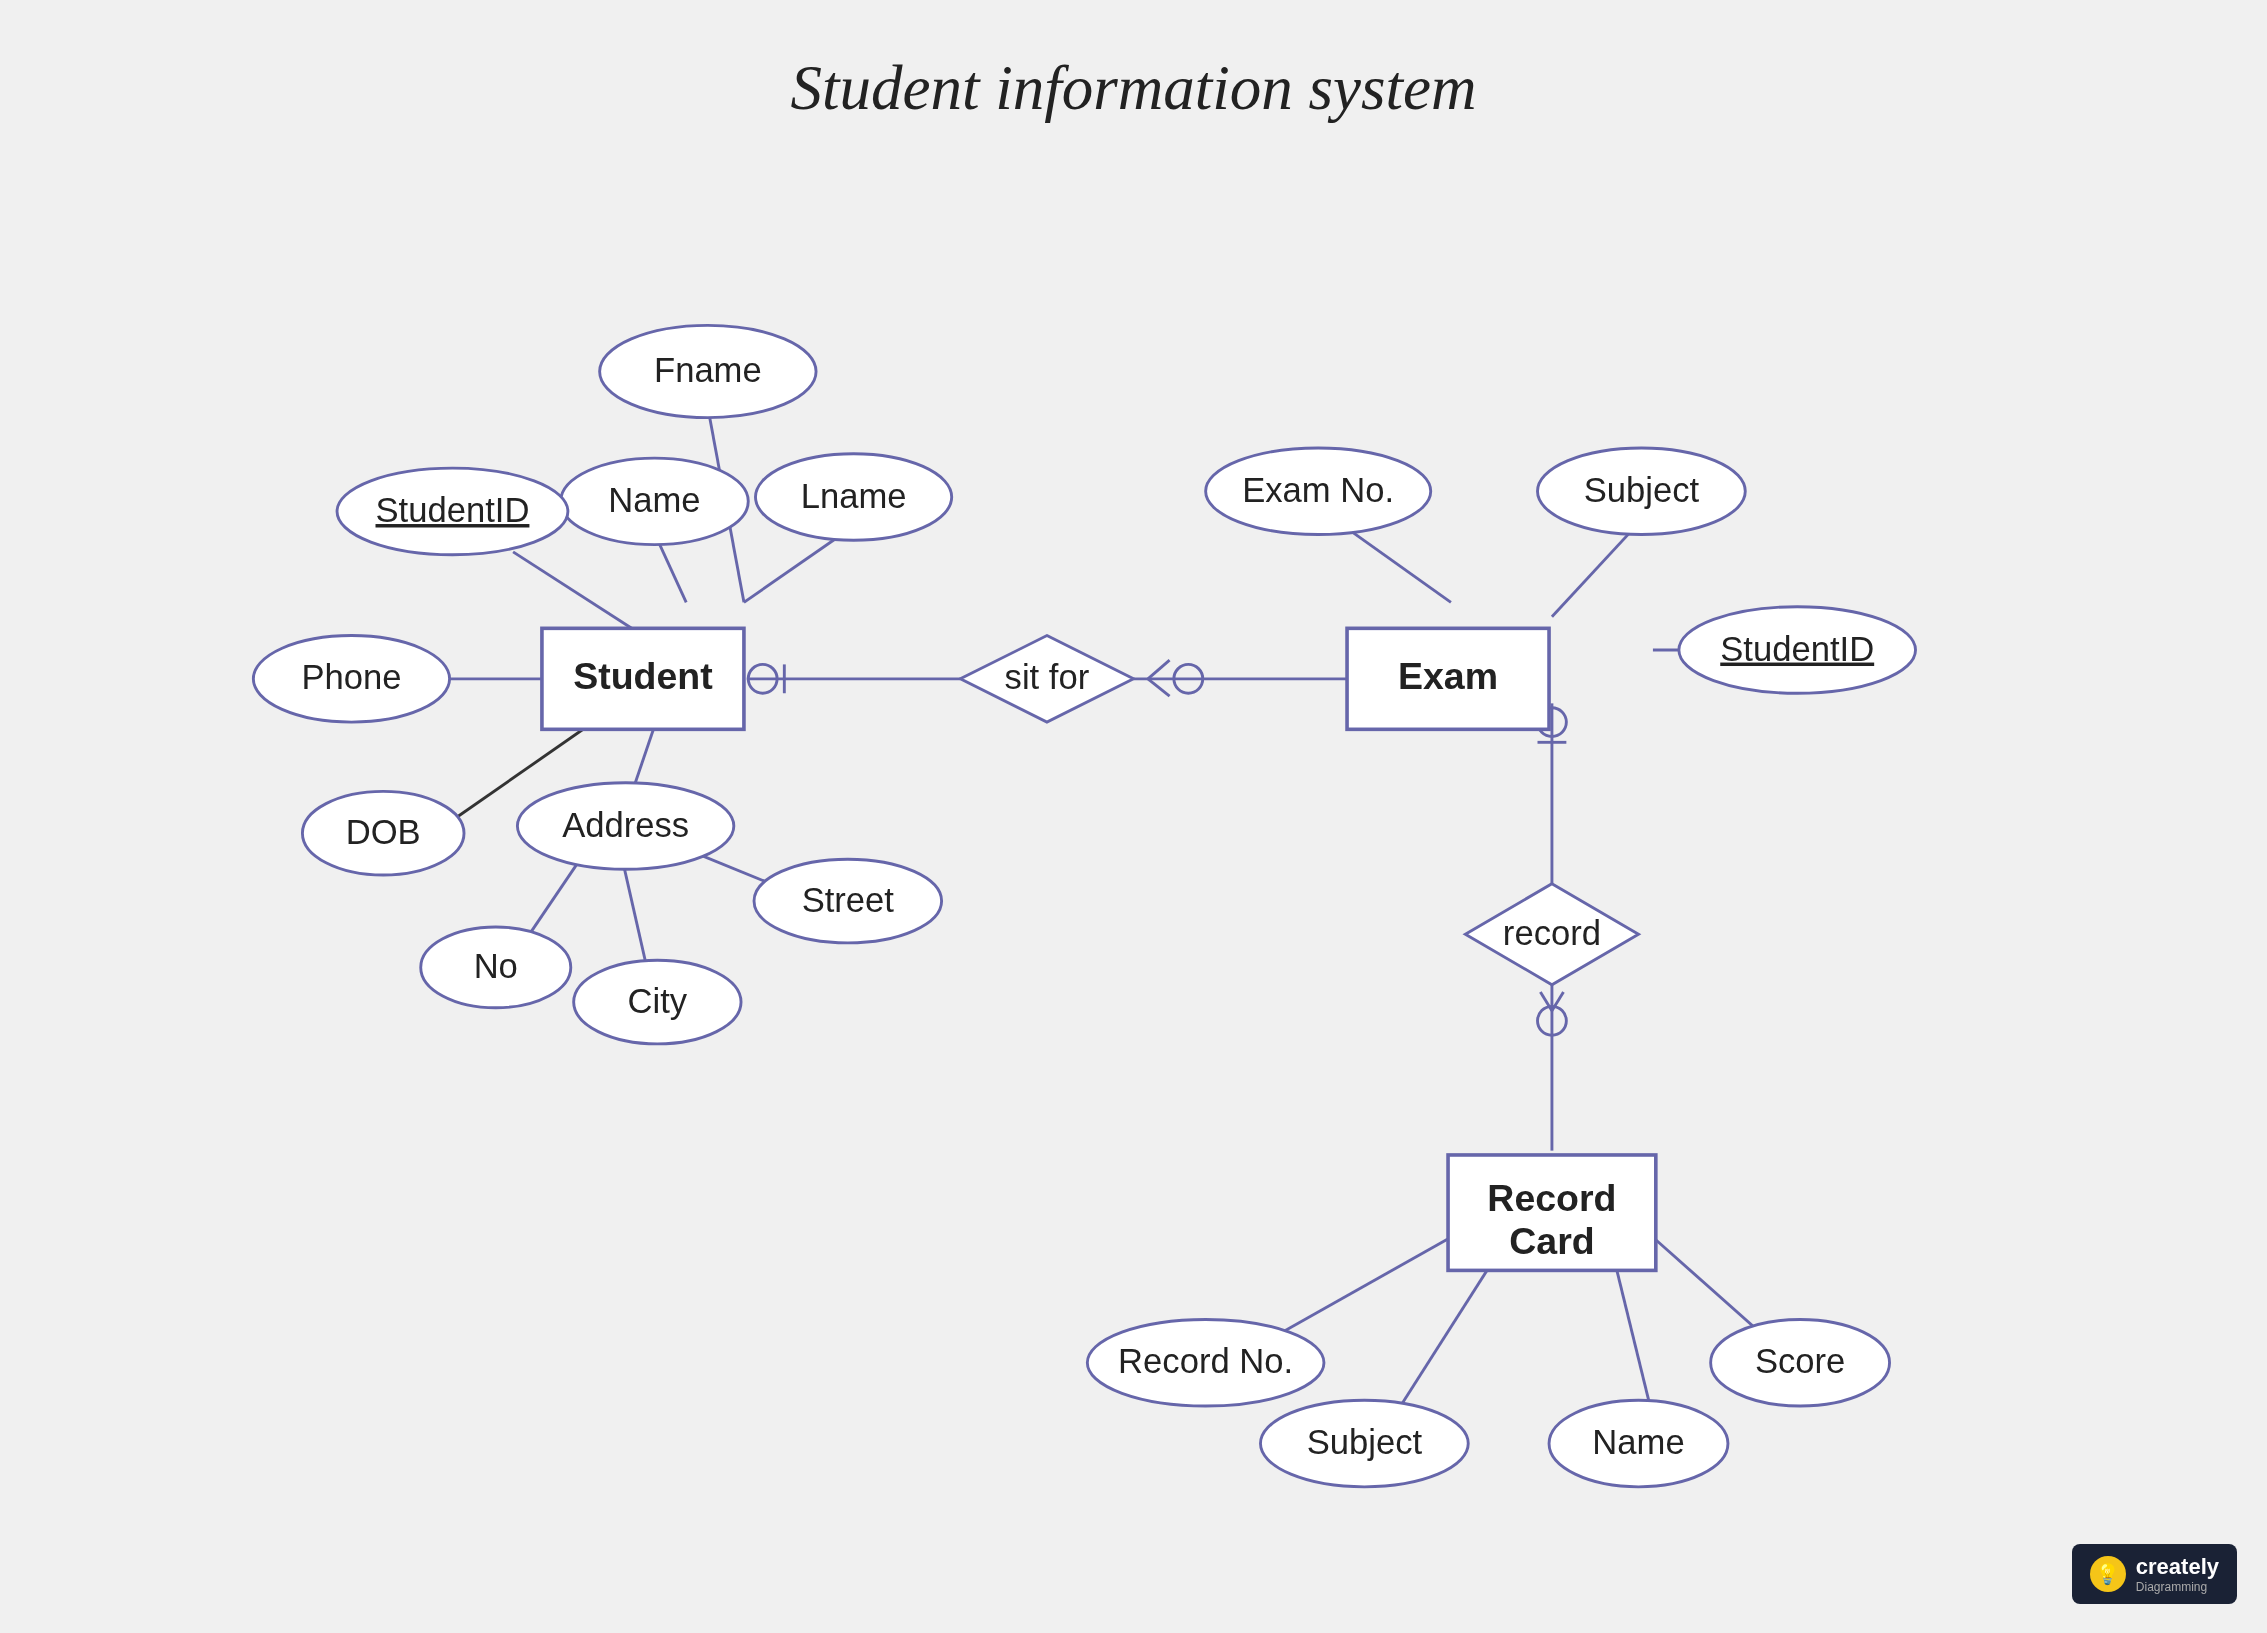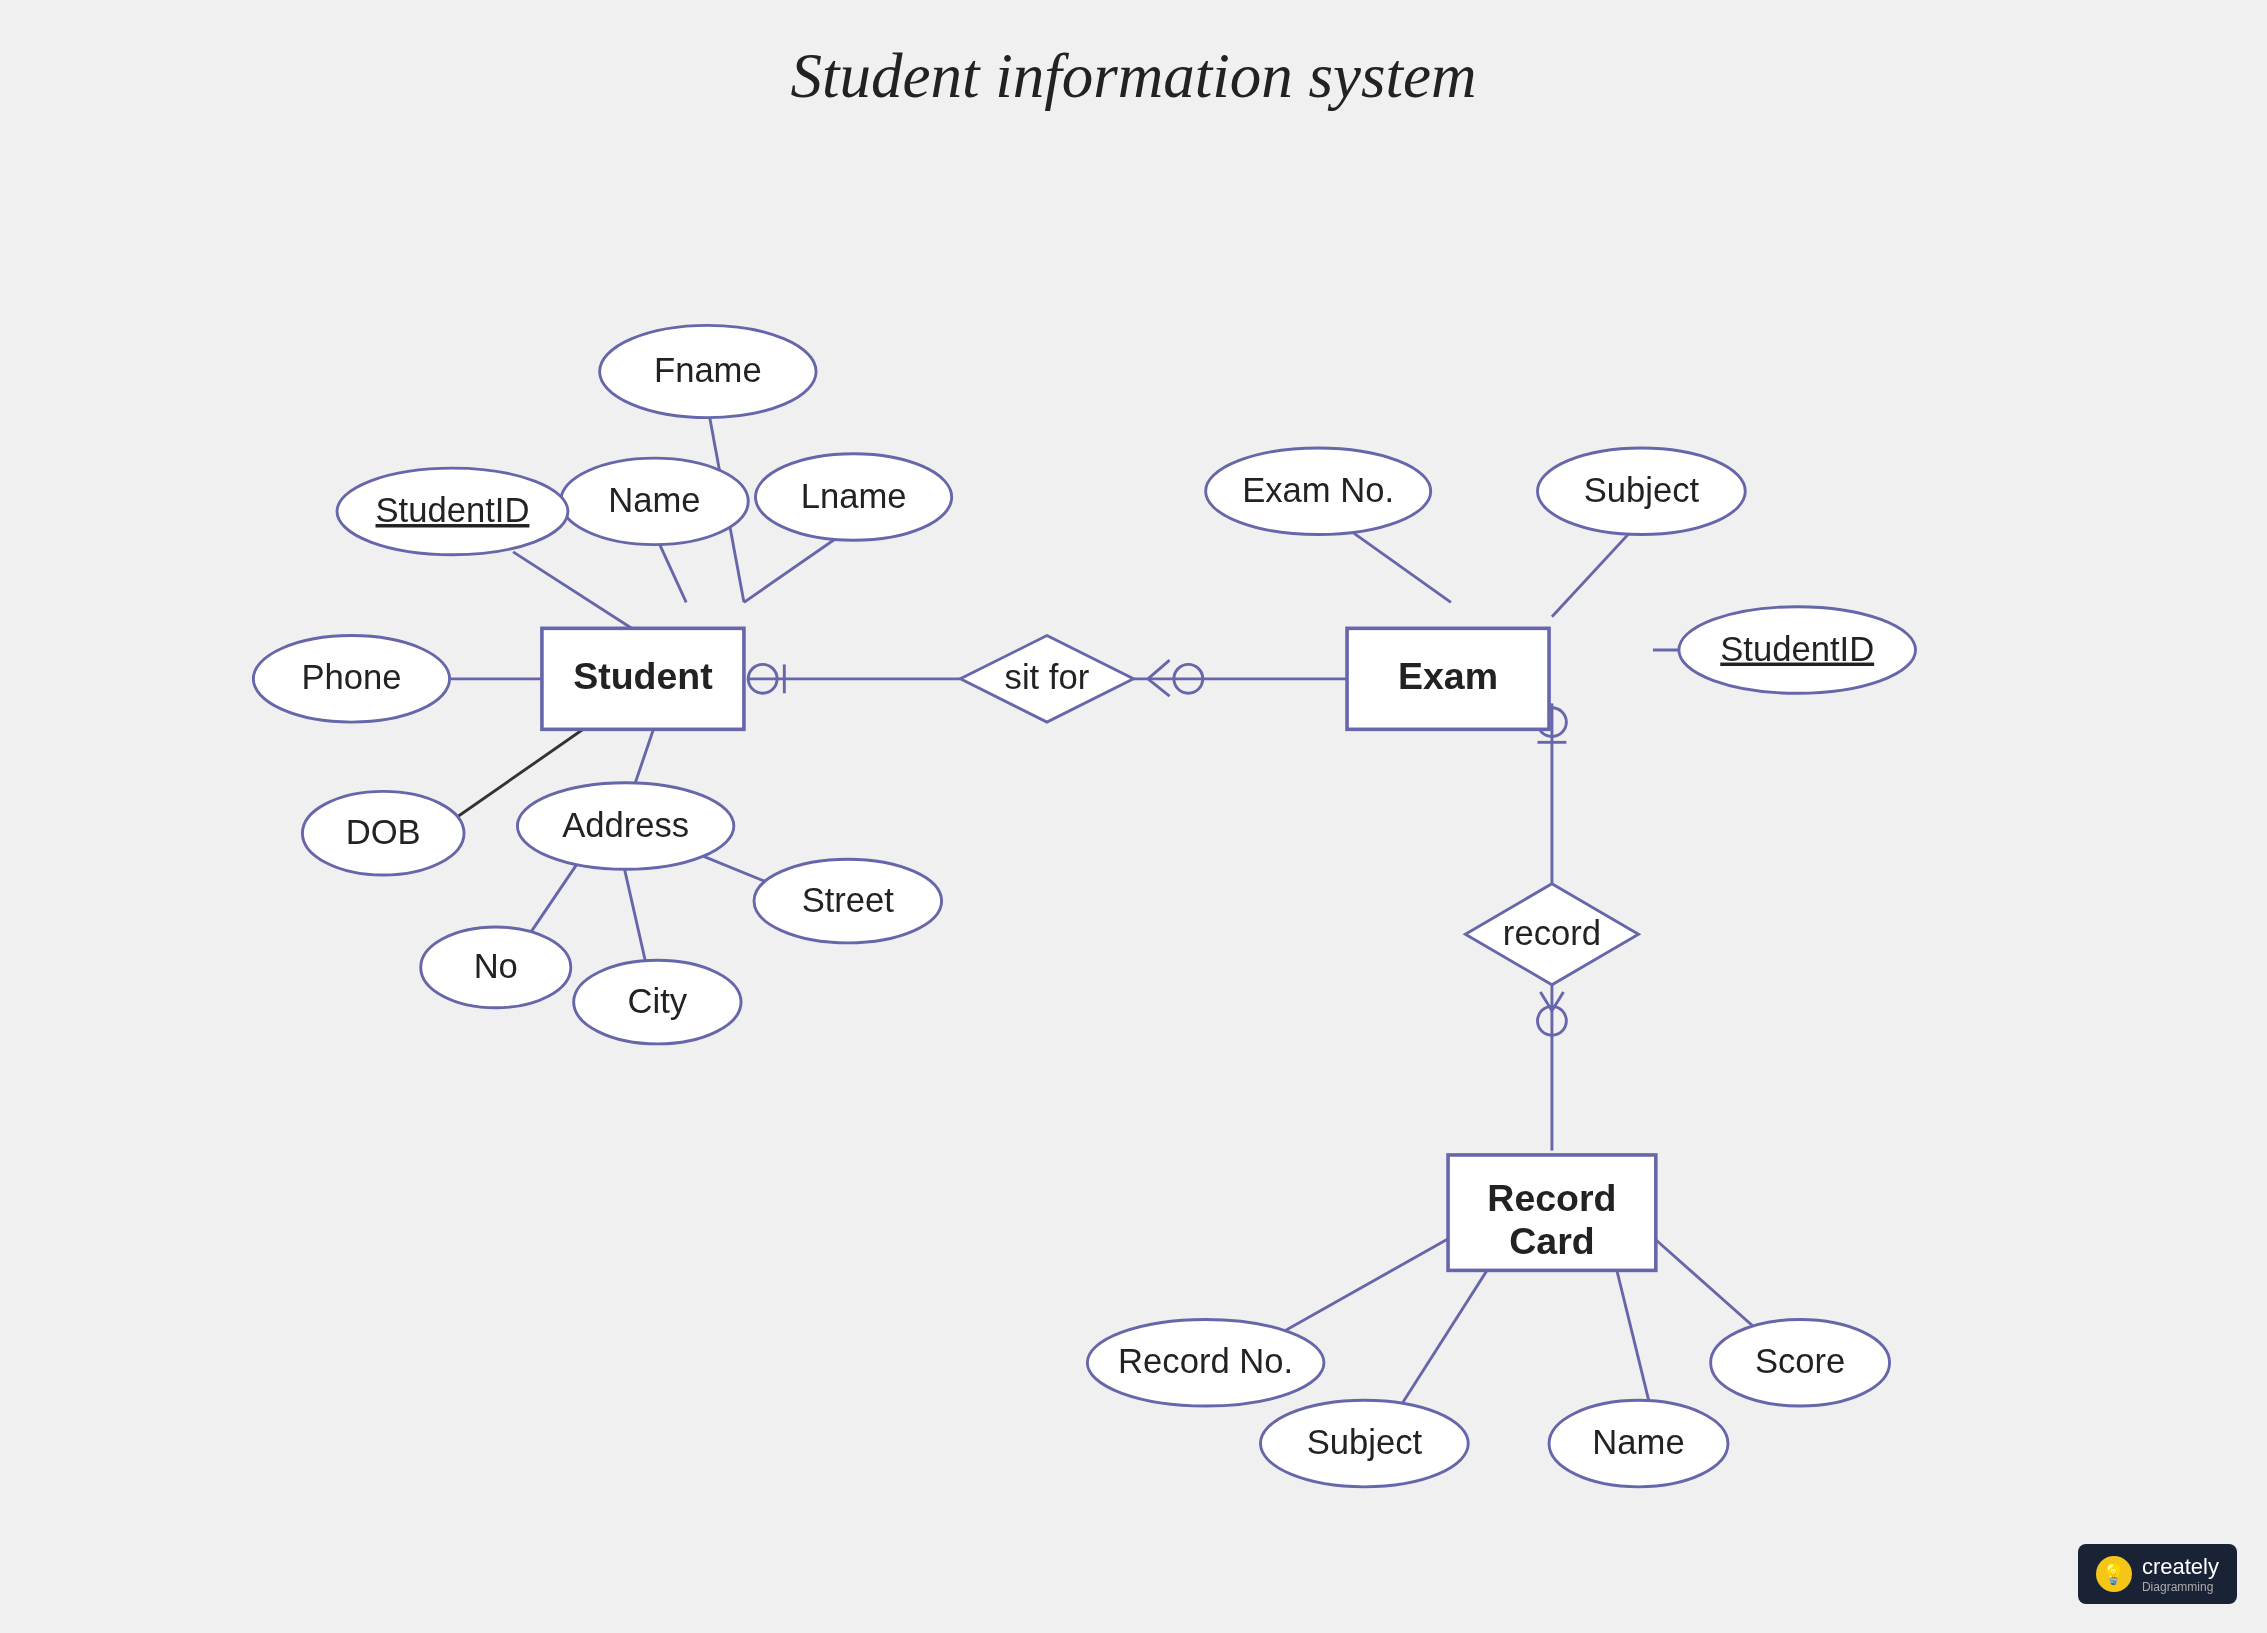--- a/index.html
+++ b/index.html
@@ -9,21 +9,21 @@
       width: 2267px;
       height: 1634px;
       overflow: hidden;
       position: relative;
     }
     #diagram-title {
       text-align: center;
       font-size: 63px;
       font-style: italic;
       color: #222;
-      padding-top: 40px;
+      padding-top: 52px;
       font-weight: 400;
     }
     #diagram-container {
       position: absolute;
       top: 119px;
       left: 0;
       width: 2267px;
       height: 1515px;
     }
     svg {
@@ -93,21 +93,21 @@
       border-radius: 50%;
       display: flex;
       align-items: center;
       justify-content: center;
       font-size: 20px;
     }
     .logo-text {
       color: white;
       font-family: Arial, sans-serif;
       font-size: 22px;
-      font-weight: normal;
+      font-weight: bold;
     }
     .logo-sub {
       color: #aaa;
       font-family: Arial, sans-serif;
       font-size: 12px;
     }
   </style>
 </head>
 <body>
 

